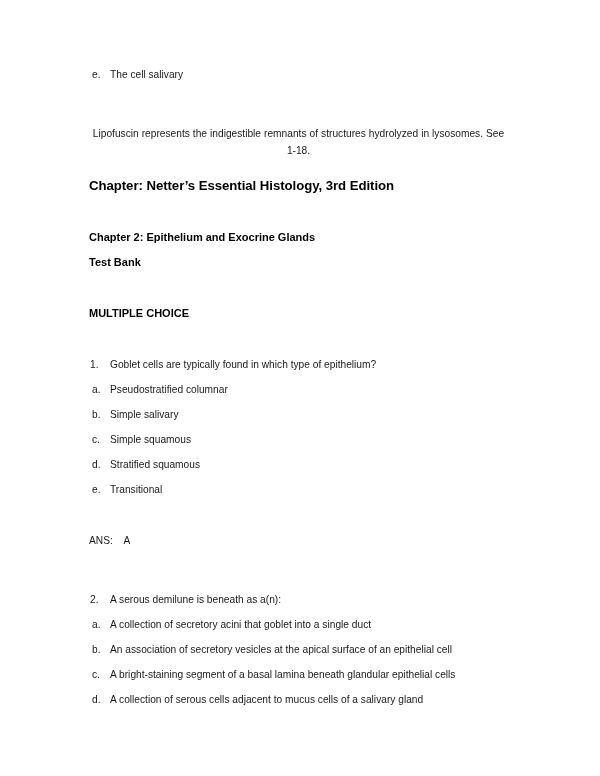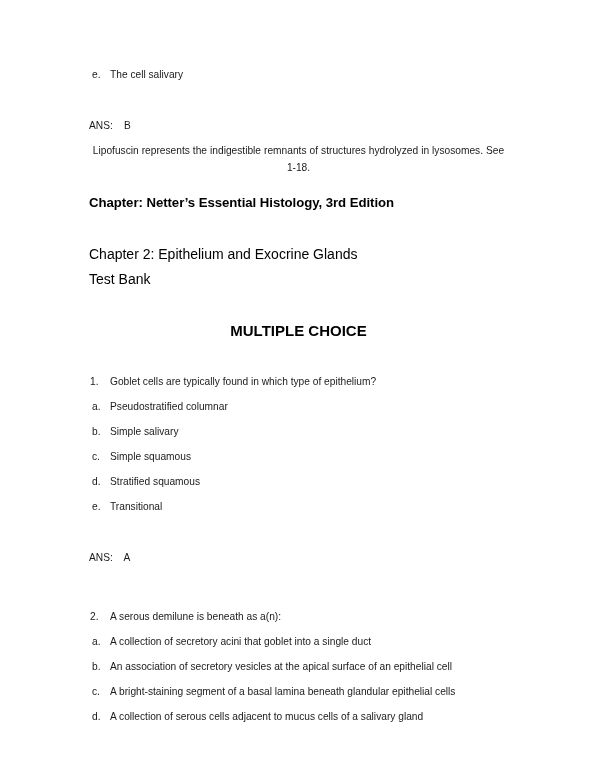--- a/index.html
+++ b/index.html
@@ -48,33 +48,32 @@
   }
   .heading-title {
     font-size: 13.2px;
     font-weight: bold;
     line-height: 19px;
     margin: 0;
     color: #000000;
     letter-spacing: -0.05px;
   }
   .heading-sub {
-    font-size: 14px;
-    font-weight: normal;
+    font-size: 11px;
+    font-weight: bold;
     line-height: 17px;
     margin: 0;
     color: #000000;
   }
   .section-label {
-    font-size: 15px;
+    font-size: 11px;
     font-weight: bold;
     line-height: 17px;
     margin: 0;
     color: #000000;
-    text-align: center;
   }
 
   
   .list-item {
     position: relative;
     font-size: 10.2px;
     line-height: 17px;
     margin: 0;
     padding-left: 21px;
     color: #1a1a1a;
@@ -108,21 +107,20 @@
 
     <div class="sp-top"></div>
 
     <div class="list-item">
       <span class="marker">e.</span>
       <span class="item-text">The cell salivary</span>
     </div>
 
     <div class="sp-2"></div>
 
-    <div class="ans-line">ANS:    B</div>
 
     <div class="gap-sm"></div>
 
     <p class="para">Lipofuscin represents the indigestible remnants of structures hydrolyzed in lysosomes.  See 1-18.</p>
 
     <div class="sp-1"></div>
 
     <h1 class="heading-title">Chapter: Netter’s Essential Histology, 3rd Edition</h1>
 
     <div class="sp-2"></div>

